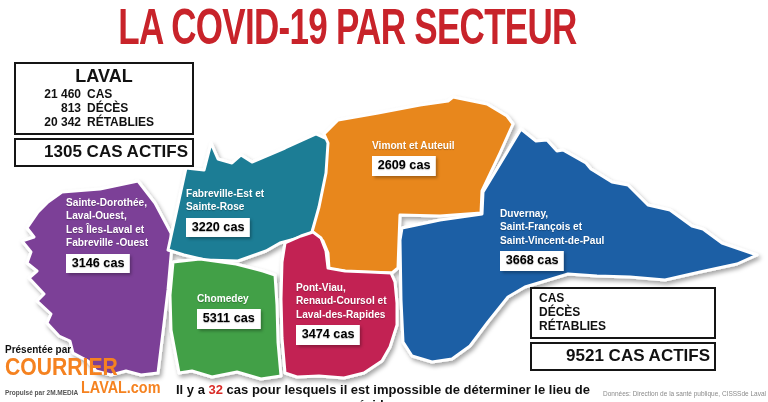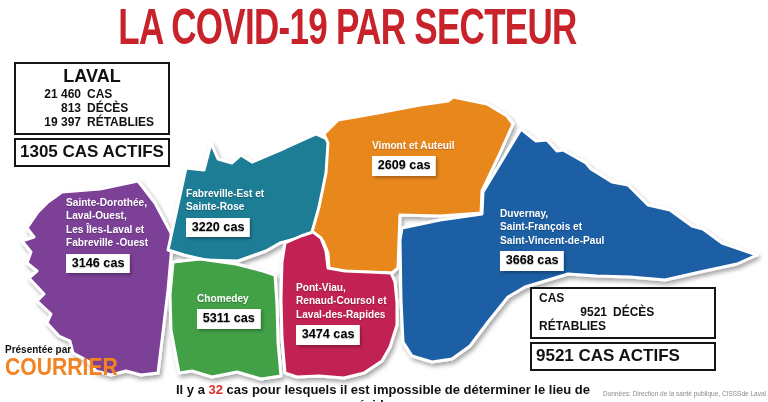--- a/index.html
+++ b/index.html
@@ -24,26 +24,26 @@
   .s1{left:186px;top:187px;}
   .s2{left:372px;top:139px;}
   .s3{left:500px;top:207px;}
   .s4{left:197px;top:292px;}
   .s5{left:296px;top:281px;}
 
   
   .statbox{position:absolute;}
   .statbox .main, .statbox .active{background:#fff;border:2.5px solid #151515;}
   .statbox .main{padding:2px 7px 4px;}
-  .statbox .active{margin-top:3px;text-align:left;font-weight:700;font-size:17px;
+  .statbox .active{margin-top:3px;text-align:right;font-weight:700;font-size:17px;
       padding:2px 4px 3px;color:#111;}
   .statbox .bt{ text-align:center;font-weight:700;font-size:18px;color:#111;line-height:1.15;}
   .statbox .row{display:flex;font-weight:700;font-size:12px;color:#111;line-height:1.17;}
   .statbox .num{text-align:right;margin-right:6px;}
-  .laval-box{left:14px;top:62px;width:156px;}
+  .laval-box{left:14px;top:62px;width:180px;}
   .laval-box .num{width:58px;}
   .prov-box{left:530px;top:287px;width:186px;}
   .prov-box .num{width:68px;}
 
   
   .presenter{position:absolute;left:5px;top:344px;}
   .presented-by{font-size:10px;font-weight:700;color:#111;}
   .logo1{font-size:23px;font-weight:800;color:#F58220;letter-spacing:0;line-height:1.05;
       transform:scaleX(.92);transform-origin:left top;}
   .logorow{display:flex;align-items:flex-end;margin-top:1px;}
@@ -116,45 +116,48 @@
     <div class="bt">LAVAL</div>
     <div class="row">
       <span class="num">21 460</span>
       <span>CAS</span>
     </div>
     <div class="row">
       <span class="num">813</span>
       <span>DÉCÈS</span>
     </div>
     <div class="row">
-      <span class="num">19 397</span>
+      <span class="num">20 342</span>
       <span>RÉTABLIES</span>
     </div>
   </div>
   <div class="active">1305 CAS ACTIFS</div>
 </div>
 
 <div class="statbox prov-box">
   <div class="main">
     <div class="row">
       <span>CAS</span>
     </div>
     <div class="row">
-      <span class="num">9521</span>
       <span>DÉCÈS</span>
     </div>
     <div class="row">
       <span>RÉTABLIES</span>
     </div>
   </div>
   <div class="active">9521 CAS ACTIFS</div>
 </div>
 
 <div class="presenter">
   <div class="presented-by">Présentée par</div>
   <div class="logo1">COURRIER</div>
+  <div class="logorow">
+    <span class="logo-sub">Propulsé par 2M.MEDIA</span>
+    <span class="logo2">LAVAL.com</span>
+  </div>
 </div>
 
 <div class="note">
   <span>Il y a </span><span class="red">32</span><span> cas pour lesquels il est impossible de déterminer le lieu de résidence</span>
 </div>
 
 <div class="source">Données: Direction de la santé publique, CISSSde Laval</div>
 
 </body></html>

